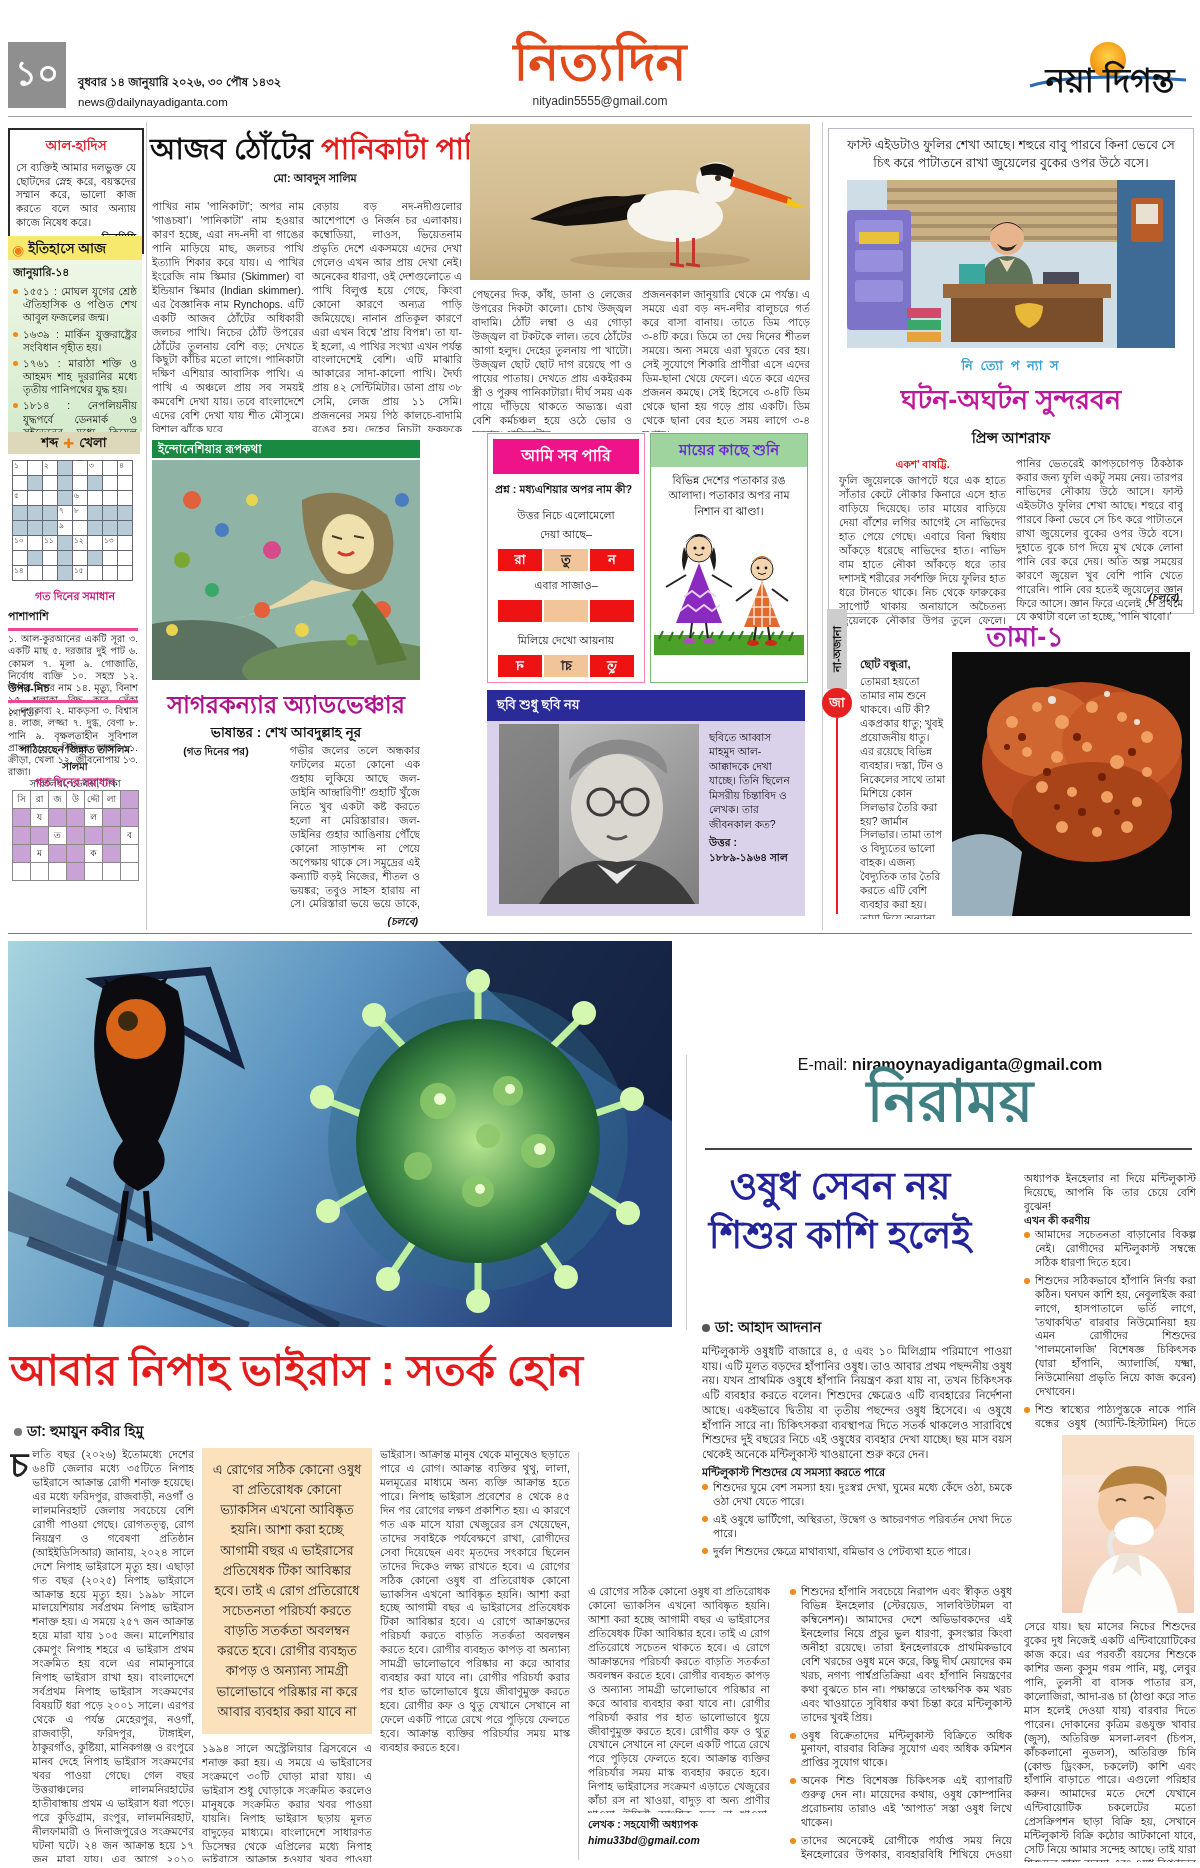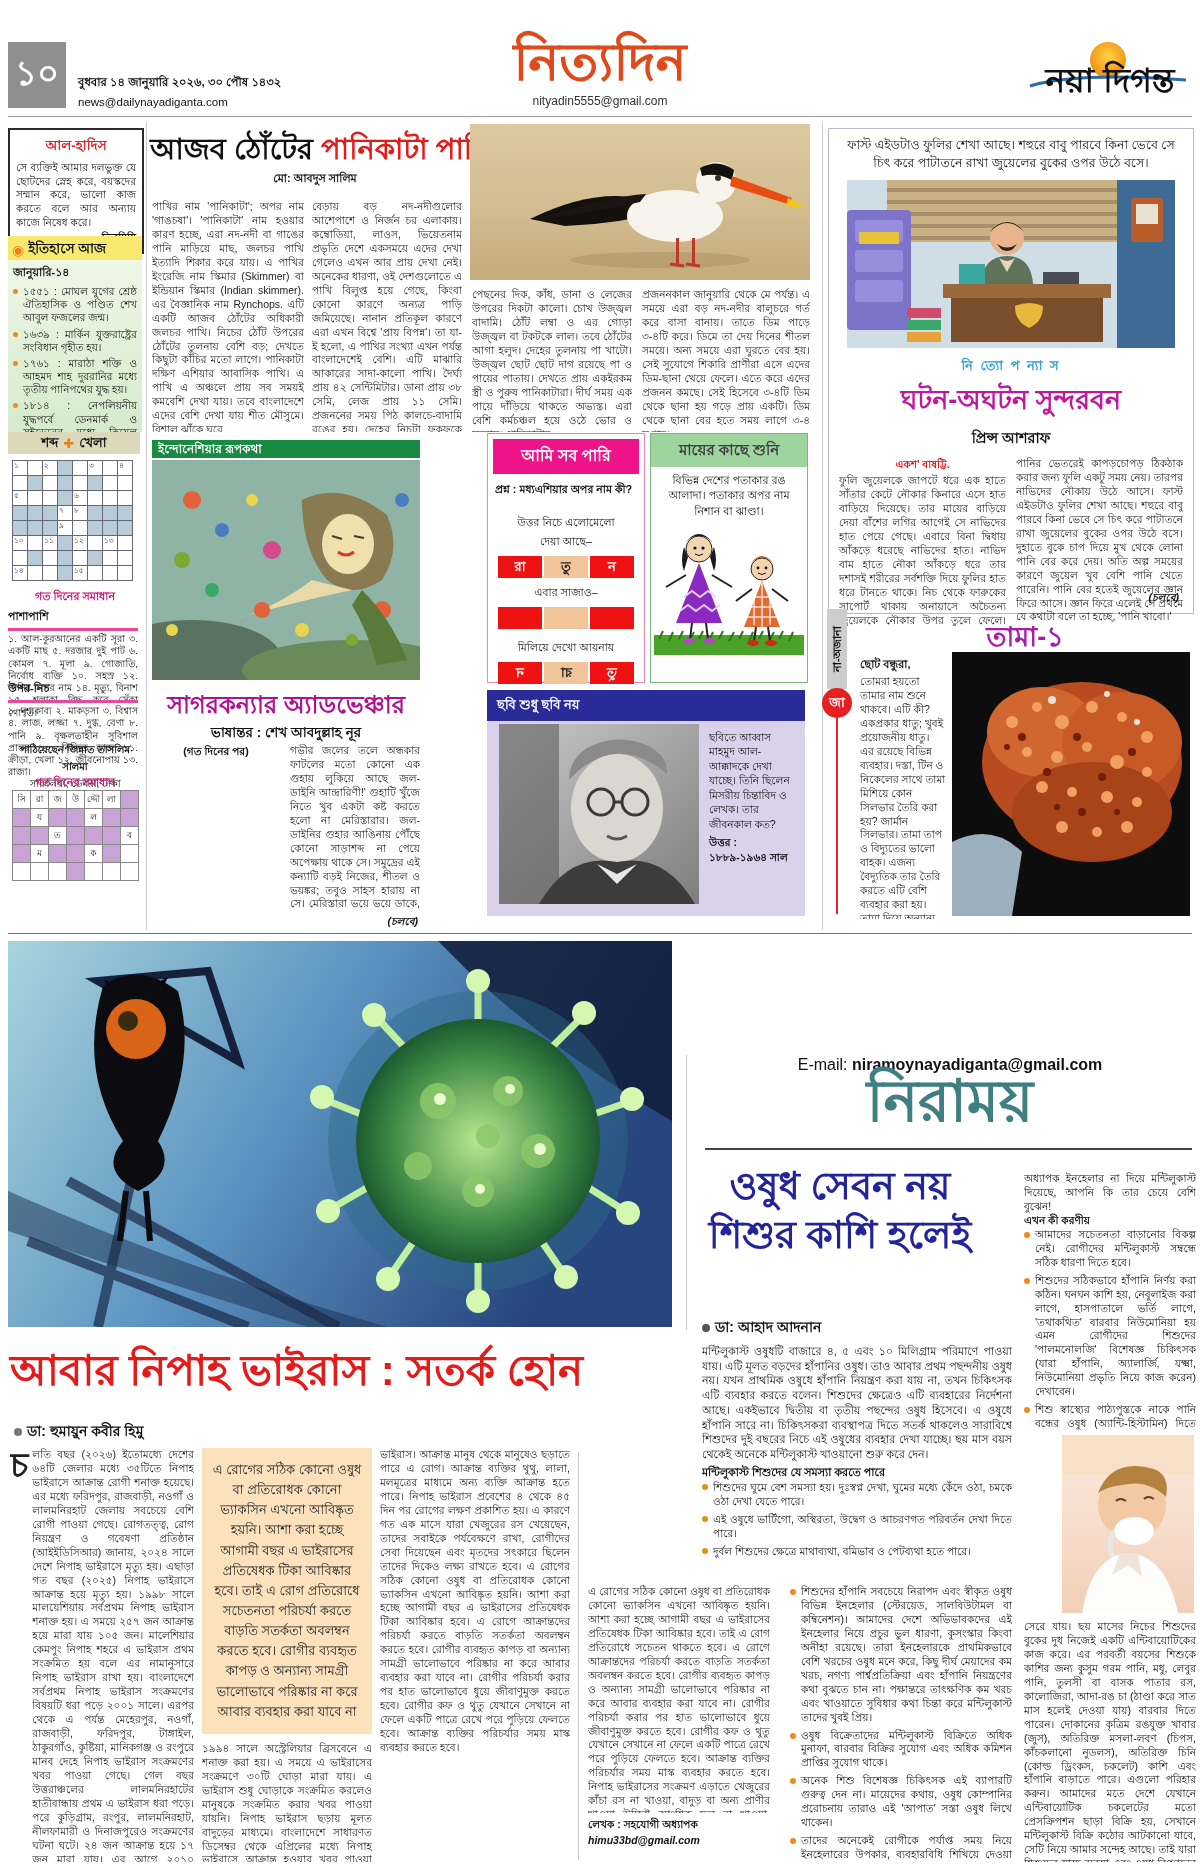--- a/index.html
+++ b/index.html
@@ -36,21 +36,21 @@
   .cluehead{font-size:11px;font-weight:bold;border-bottom:3px solid #ec4899;margin:4px 0 2px 0;padding-bottom:1px;}
   .cluetxt{font-size:9.6px;line-height:1.28;text-align:justify;}
   
   .quiz{border:1px solid #ef86ac;background:#fff;}
   .quizhead{background:#ee1388;color:#fff;font-size:16px;font-weight:bold;text-align:center;padding:4px 0;margin:5px;}
   .tile{width:44px;height:22px;display:inline-flex;align-items:center;justify-content:center;font-weight:bold;font-size:13px;margin:0 1px;}
   .t-red{background:#ee1212;color:#fff;}
   .t-peach{background:#f2c49a;color:#222;}
   .mirror{transform:scaleX(-1);display:inline-block;}
   .mother{border:1px solid #79b879;background:#fff;}
-  .motherhead{background:#9ed49e;color:#404040;font-size:15px;font-weight:bold;text-align:center;padding:4px 0;}
+  .motherhead{background:#9ed49e;color:#6d28d9;font-size:15px;font-weight:bold;text-align:center;padding:4px 0;}
   .photobox{background:#d9d2ea;}
   .photoboxhead{background:#2a2a99;color:#fff;font-size:13px;font-weight:bold;padding:5px 10px;}
   .novelbox{border:1px solid #b8b8c8;background:#fff;}
   .pull{background:#fbe2bd;font-size:13px;line-height:1.55;text-align:center;padding:12px 8px;color:#222;}
   .obullets{list-style:none;margin:0;padding:0;}
   .obullets li{position:relative;padding-left:11px;margin-bottom:4px;}
   .obullets li::before{content:"";position:absolute;left:0;top:4px;width:6px;height:6px;border-radius:50%;background:#f08a18;}
   .byline-dot{display:inline-block;width:8px;height:8px;border-radius:50%;background:#777;margin-right:5px;}
 </style>
 </head>
@@ -288,21 +288,21 @@
   </div>
   <div class="abs c" style="left:146px;top:686px;width:280px;font-size:24px;font-weight:bold;color:#b0128e;white-space:nowrap;">সাগরকন্যার অ্যাডভেঞ্চার</div>
   <div class="abs c b" style="left:152px;top:722px;width:268px;font-size:13.5px;">ভাষান্তর : শেখ আবদুল্লাহ নূর</div>
   <div class="abs c b" style="left:152px;top:744px;width:128px;font-size:10.5px;">(গত দিনের পর)</div>
   <div class="abs bcol" style="left:290px;top:744px;width:130px;height:168px;">গভীর জলের তলে অন্ধকার ফাটলের মতো কোনো এক গুহায় লুকিয়ে আছে জল-ডাইনি আন্দ্রারিণী!' গুহাটি খুঁজে নিতে খুব একটা কষ্ট করতে হলো না মেরিস্তারার। জল-ডাইনির গুহার আঙিনায় পৌঁছে কোনো সাড়াশব্দ না পেয়ে অপেক্ষায় থাকে সে। সমুদ্রের এই কন্যাটি বড়ই নিজের, শীতল ও ভয়ঙ্কর; তবুও সাহস হারায় না সে। মেরিস্তারা ভয়ে ভয়ে ডাকে, 'ভেতরে কোনো আছো নেই। শুধু এক কোনে একটি অদ্ভুত সবুজ আভা জ্বলছে।</div>
   <div class="abs" style="left:352px;top:914px;width:66px;text-align:right;font-size:10.5px;font-weight:bold;font-style:italic;">(চলবে)</div>
 
   <div class="abs quiz" style="left:487px;top:433px;width:156px;height:248px;">
     <div class="quizhead">আমি সব পারি</div>
     <div style="font-size:10.8px;padding:2px 7px;font-weight:bold;">প্রশ্ন : মধ্যএশিয়ার অপর নাম কী?</div>
-    <div class="c" style="font-size:10.8px;margin-top:12px;">উত্তর নিচে এলোমেলো</div>
+    <div class="c" style="font-size:10.8px;margin-top:5px;">উত্তর নিচে এলোমেলো</div>
     <div class="c" style="font-size:10.8px;">দেয়া আছে–</div>
     <div class="c" style="margin-top:4px;">
       <span class="tile t-red">রা</span><span class="tile t-peach">তু</span><span class="tile t-red">ন</span>
     </div>
     <div class="c" style="font-size:10.8px;margin-top:6px;">এবার সাজাও–</div>
     <div class="c" style="margin-top:4px;">
       <span class="tile t-red"></span><span class="tile t-peach"></span><span class="tile t-red"></span>
     </div>
     <div class="c" style="font-size:10.8px;margin-top:6px;">মিলিয়ে দেখো আয়নায়</div>
     <div class="c" style="margin-top:4px;">

